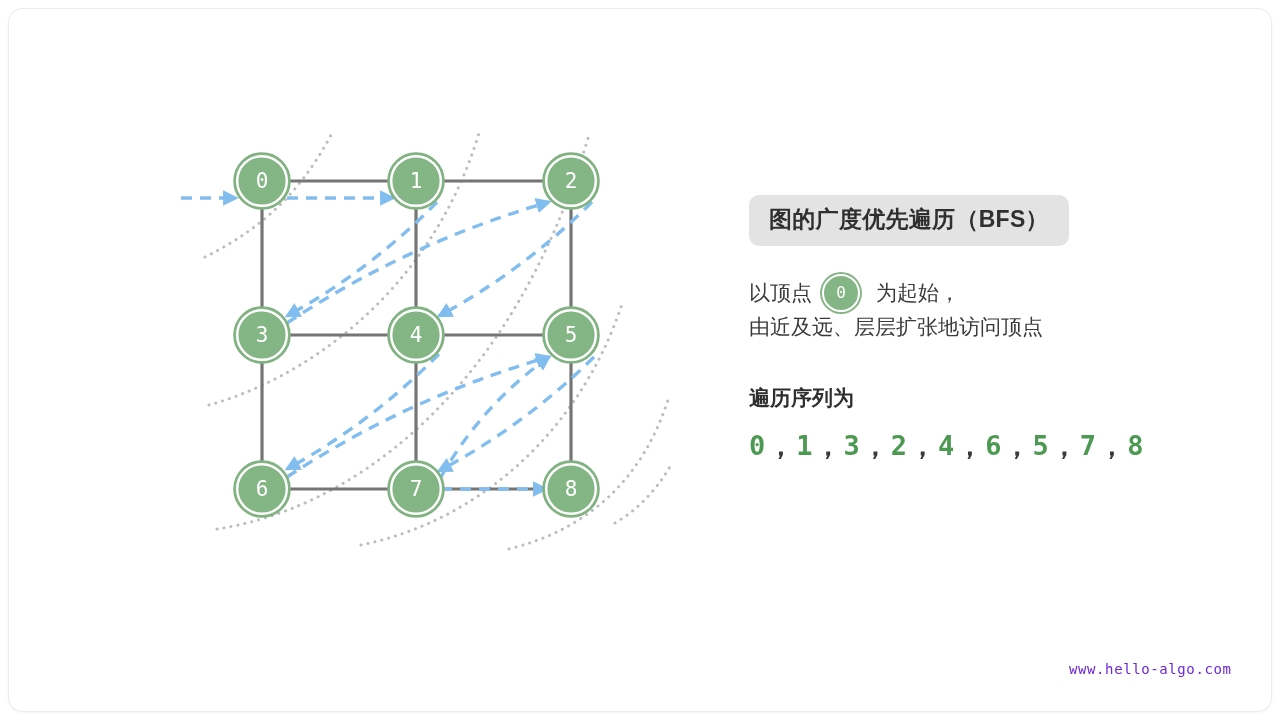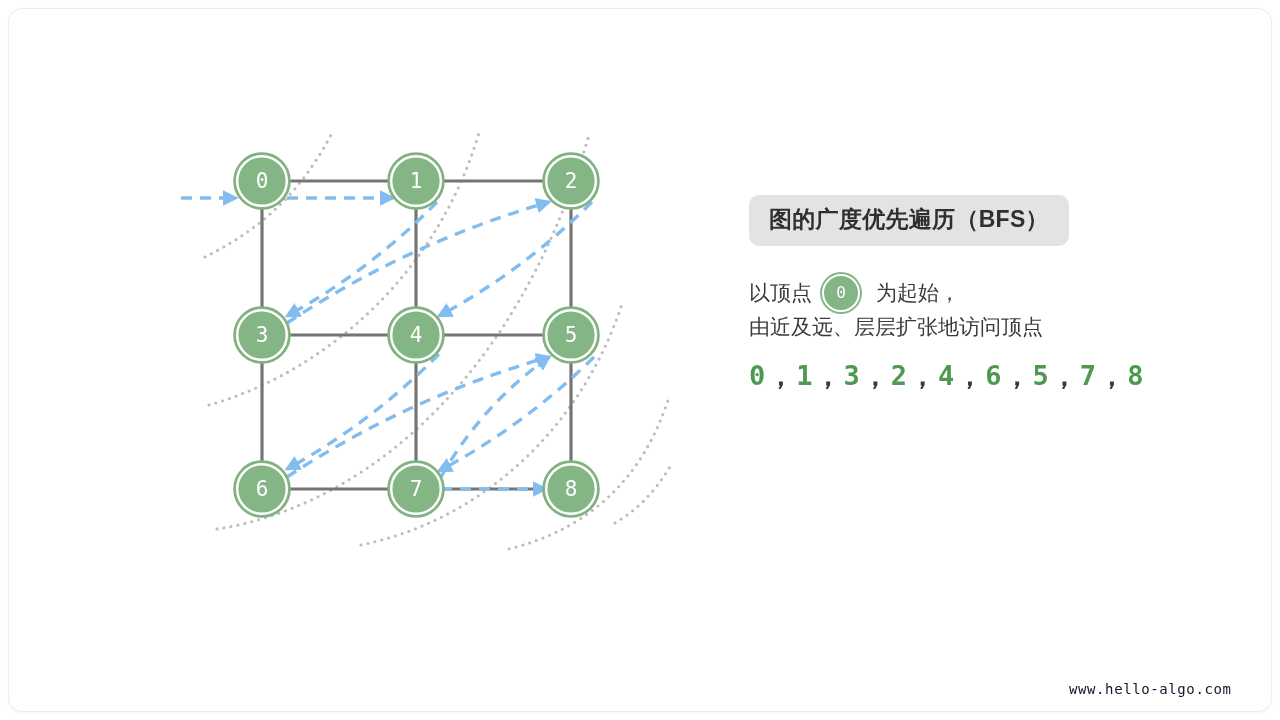--- a/index.html
+++ b/index.html
@@ -109,24 +109,24 @@
     font-size: 27px;
     font-weight: bold;
     white-space: nowrap;
   }
   #seq-values .num { color: #4c9a52; }
   #seq-values .sep { color: #3a3a3a; padding: 0 2px; }
 
   #watermark {
     position: absolute;
     left: 1060px;
-    top: 672px;
+    top: 652px;
     font-family: "DejaVu Sans Mono", "Liberation Mono", monospace;
     font-size: 14px;
-    color: #0f172a;
+    color: #6d28d9;
     letter-spacing: 0.6px;
     white-space: nowrap;
   }
 
   .node-label {
     font-family: "DejaVu Sans Mono", "Liberation Mono", monospace;
     font-size: 21px;
     fill: #ffffff;
   }
 </style>
@@ -231,19 +231,20 @@
 
       <div id="desc-block">
         <div class="body-line">
           <span>以顶点</span>
           <span class="inline-node">0</span>
           <span>为起始，</span>
         </div>
         <div class="body-line" id="desc-line-2">由近及远、层层扩张地访问顶点</div>
       </div>
 
+      <div id="seq-heading">遍历序列为</div>
       <div id="seq-values"><span class="num">0</span><span class="sep">，</span><span class="num">1</span><span class="sep">，</span><span class="num">3</span><span class="sep">，</span><span class="num">2</span><span class="sep">，</span><span class="num">4</span><span class="sep">，</span><span class="num">6</span><span class="sep">，</span><span class="num">5</span><span class="sep">，</span><span class="num">7</span><span class="sep">，</span><span class="num">8</span></div>
     </div>
 
     <div id="watermark">www.hello-algo.com</div>
 
   </div>
 </div>
 
 </body></html>

